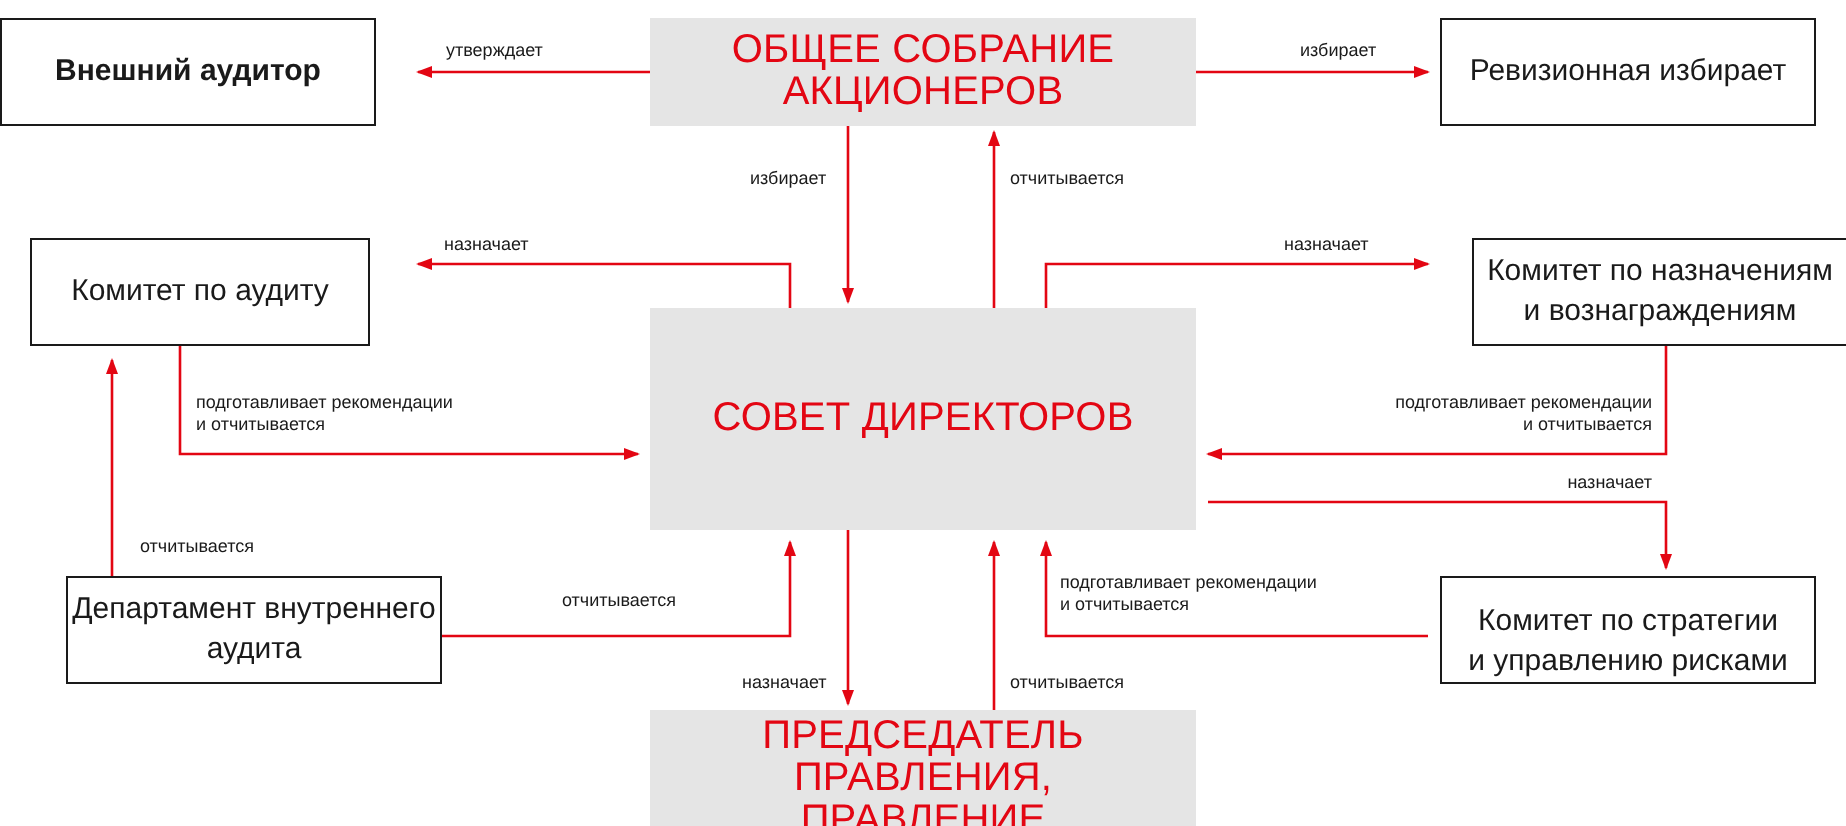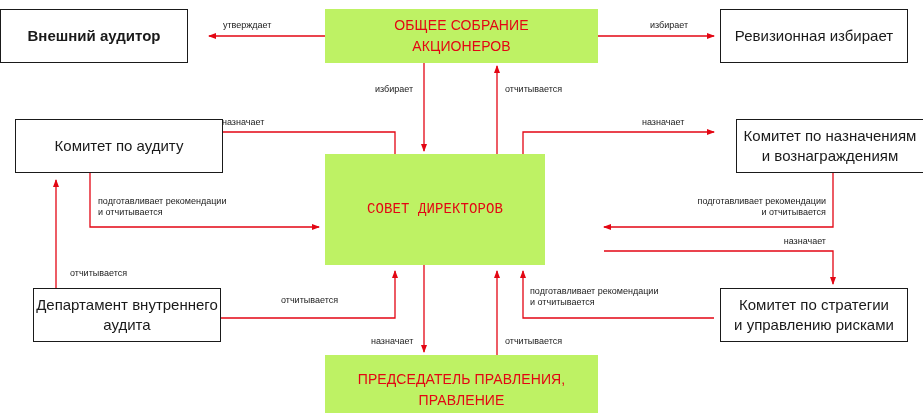--- a/index.html
+++ b/index.html
@@ -2,21 +2,21 @@
 <html><head>
 <meta charset="utf-8">
 <style>
   html, body { margin: 0; padding: 0; background: #ffffff; }
   body { width: 923px; height: 413px; position: relative; overflow: hidden;
          font-family: "Liberation Sans", "DejaVu Sans", sans-serif; }
   .node { position: absolute; box-sizing: border-box; display: flex;
           align-items: center; justify-content: center; text-align: center; }
   .side { background: #ffffff; border: 1.5px solid #1a1a1a; color: #1a1a1a;
           font-size: 15px; line-height: 20px; }
-  .core { background: #bef264; color: #e30613; font-size: 14px; line-height: 21px;
+  .core { background: #e5e5e5; color: #e30613; font-size: 20px; line-height: 21px;
           letter-spacing: 0.1px; }
   .lbl { position: absolute; font-size: 9px; line-height: 11px; color: #1a1a1a; white-space: nowrap; }
   .lbl.r { text-align: right; }
   .txt { white-space: pre-line; }
   svg.wires { position: absolute; left: 0; top: 0; }
 </style>
 </head>
 <body>
 
 <svg class="wires" width="923" height="413">
@@ -54,47 +54,47 @@
     <line x1="424" y1="265" x2="424" y2="352" marker-end="url(#ah)"></line>
 
     <line x1="497" y1="355" x2="497" y2="271" marker-end="url(#ah)"></line>
   </g>
 </svg>
 
 <div class="node core" style="left:325px;top:9px;width:273px;height:54px;">
   <span class="txt">ОБЩЕЕ СОБРАНИЕ
 АКЦИОНЕРОВ</span>
 </div>
-<div class="node core" style="left:325px;top:154px;width:220px;height:111px;font-family:Liberation Mono, monospace;">
+<div class="node core" style="left:325px;top:154px;width:273px;height:111px;">
   <span class="txt">СОВЕТ ДИРЕКТОРОВ</span>
 </div>
 <div class="node core" style="left:325px;top:355px;width:273px;height:69px;">
   <span class="txt">ПРЕДСЕДАТЕЛЬ ПРАВЛЕНИЯ,
 ПРАВЛЕНИЕ</span>
 </div>
 
 <div class="node side" style="left:0;top:9px;width:188px;height:54px;font-weight:bold;">
   <span class="txt">Внешний аудитор</span>
 </div>
-<div class="node side" style="left:15px;top:119px;width:208px;height:54px;">
+<div class="node side" style="left:15px;top:119px;width:170px;height:54px;">
   <span class="txt">Комитет по аудиту</span>
 </div>
 <div class="node side" style="left:15px;top:288px;width:188px;height:54px;margin-left:18px;">
   <span class="txt">Департамент внутреннего
 аудита</span>
 </div>
 
 <div class="node side" style="left:720px;top:9px;width:188px;height:54px;">
   <span class="txt">Ревизионная избирает</span>
 </div>
 <div class="node side" style="left:720px;top:119px;width:188px;height:54px;margin-left:16px;">
   <span class="txt">Комитет по назначениям
 и вознаграждениям</span>
 </div>
-<div class="node side" style="left:720px;top:288px;width:188px;height:54px;">
+<div class="node side" style="left:720px;top:288px;width:188px;height:54px;align-items:flex-end;">
   <span class="txt">Комитет по стратегии
 и управлению рисками</span>
 </div>
 
 <div class="lbl" style="left:223px;top:20px;">утверждает</div>
 <div class="lbl" style="left:650px;top:20px;">избирает</div>
 <div class="lbl" style="left:375px;top:84px;">избирает</div>
 <div class="lbl" style="left:505px;top:84px;">отчитывается</div>
 <div class="lbl" style="left:222px;top:117px;">назначает</div>
 <div class="lbl txt" style="left:98px;top:196px;">подготавливает рекомендации

